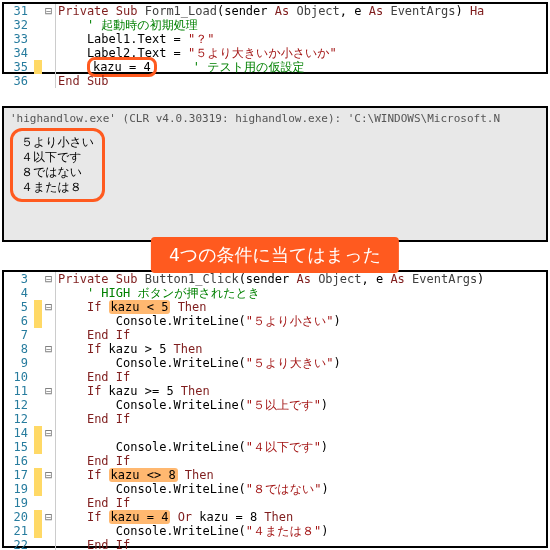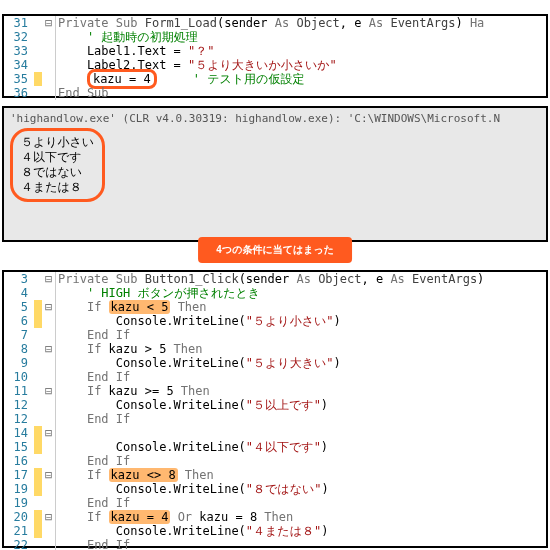--- a/index.html
+++ b/index.html
@@ -1,33 +1,33 @@
 <!DOCTYPE html>
 <html><head>
 <meta charset="utf-8">
 <style>
 *{margin:0;padding:0;box-sizing:border-box}
 body{font-family:Consolas,"MS Gothic",monospace;font-size:12px;background:#fff;width:550px;height:550px;overflow:hidden;position:relative}
 .panel{border:2px solid #000;position:absolute;left:2px;right:2px;background:#fff}
-.panel1{top:14px;height:84px}
+.panel1{top:2px;height:72px}
 .panel2{top:106px;height:136px;background:#e8e8e8}
 .panel3{top:270px;height:278px}
 .gutter{display:inline-block;width:28px;text-align:right;color:#277c9e;padding-right:4px}
 .fold{display:inline-block;width:14px;text-align:center;color:#808080;border-right:1px solid #ccc;margin-right:2px}
 .codeln{white-space:pre;height:14px;line-height:14px;display:flex;align-items:center}
 .hl{display:inline-block;width:8px;height:14px;background:#ffd966;margin-left:2px}
 .nohl{display:inline-block;width:8px;height:14px;margin-left:2px}
 .indent{display:inline-block}
-.kw{color:#737373}
+.kw{color:#7f1d1d}
 .cm{color:#008000}
 .str{color:#a31515}
 .ty{color:#404040}
-.outbox{position:absolute;left:6px;top:20px;border:3px solid #ff5a1f;border-radius:18px;padding:4px 8px;background:#e8e8e8}
+.outbox{position:absolute;left:6px;top:20px;border:3px solid #ff5a1f;border-radius:12px;padding:4px 8px;background:#e8e8e8}
 .outhead{position:absolute;left:6px;top:4px;font-size:11px;color:#555;white-space:pre;width:530px;overflow:hidden}
-.tag{position:absolute;left:50%;transform:translateX(-50%);top:237px;background:#ff5a1f;color:#fff;font-weight:bold;padding:6px 18px;border-radius:4px;font-size:10px;z-index:5}
+.tag{position:absolute;left:50%;transform:translateX(-50%);top:237px;background:#ff5a1f;color:#fff;font-weight:normal;padding:6px 18px;border-radius:4px;font-size:18px;z-index:5}
 .circ{border:3px solid #ff5a1f;border-radius:8px;padding:0 3px;display:inline-block}
 .mark{background:#ffb870;border-radius:3px;padding:0 2px}
 .outln{line-height:15px}
 </style>
 </head>
 <body>
 
 <div class="panel panel1">
   <div id="p1lines">
       <div class="codeln"><span class="gutter">31</span><span class="nohl"></span><span class="fold">⊟</span><span class="indent"><span class="kw">Private Sub</span> <span class="ty">Form1_Load</span>(sender <span class="kw">As</span> <span class="ty">Object</span>, e <span class="kw">As</span> <span class="ty">EventArgs</span>) <span class="kw">Ha</span></span></div>

